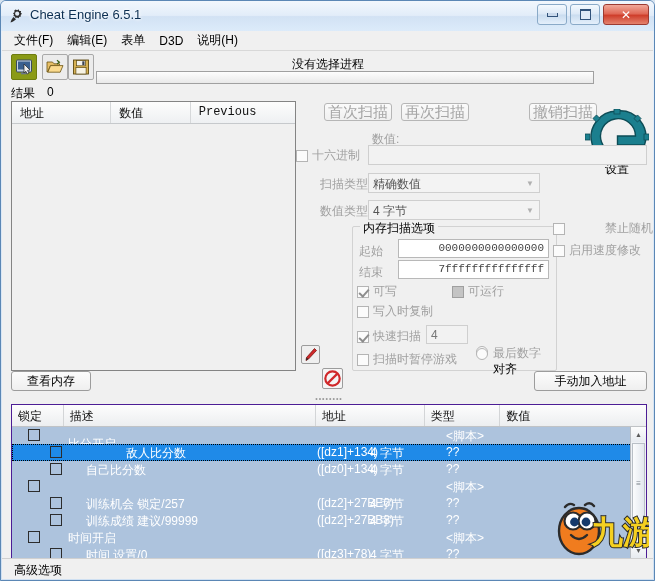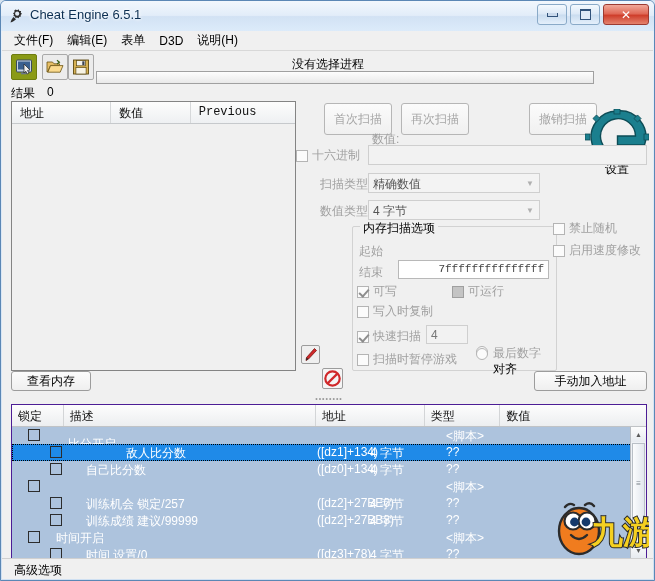--- a/index.html
+++ b/index.html
@@ -89,24 +89,24 @@
   }
   .lp-col{
     box-sizing:border-box;border-right:1px solid #d6d8da;
     padding:3px 0 0 8px;font-size:12px;color:#111;white-space:nowrap;overflow:hidden;
   }
   .lp-col.mono{font-family:"Liberation Mono","DejaVu Sans Mono",monospace;font-size:12px;}
   .lp-body{position:absolute;left:0;top:22px;right:0;bottom:0;background:#f0f0f0;}
 
   
   .sbtn{
-    position:absolute;box-sizing:border-box;height:32px;
+    position:absolute;box-sizing:border-box;height:18px;
     border:1px solid #b6b6b6;border-radius:3px;
     background:linear-gradient(to bottom,#fbfbfb,#f0f0f0);
-    color:#a6a6a6;font-size:12px;
+    color:#a6a6a6;font-size:15px;
     display:flex;align-items:center;justify-content:center;white-space:nowrap;
   }
 
   
   .logo-wrap{position:absolute;}
   .logo-caption{position:absolute;font-size:12px;color:#000;text-align:center;white-space:nowrap;}
 
   
   .flabel{position:absolute;font-size:12px;color:#a0a0a0;white-space:nowrap;}
   .ftext{
@@ -362,20 +362,21 @@
     <div class="flabel" style="left:366px;top:152px;transform:translateX(-100%);">数值类型</div>
     <div class="fcombo" style="left:366px;top:149px;width:172px;">
       <span>4 字节</span>
       <span class="arr">▼</span>
     </div>
 
     <div class="groupbox" style="left:350px;top:175px;width:205px;height:145px;"></div>
     <div class="groupbox-title" style="left:358px;top:169px;">内存扫描选项</div>
 
     <div class="flabel" style="left:357px;top:192px;">起始</div>
+    <div class="faddr" style="left:396px;top:188px;width:151px;">0000000000000000</div>
 
     <div class="flabel" style="left:357px;top:213px;">结束</div>
     <div class="faddr" style="left:396px;top:209px;width:151px;">7fffffffffffffff</div>
 
     <div class="chk checked" style="left:355px;top:232px;">
       <span class="box"></span>
       <span class="lbl on">可写</span>
     </div>
     <div class="chk greybox" style="left:450px;top:232px;">
       <span class="box"></span>
@@ -400,21 +401,21 @@
     <div class="rad" style="left:474px;top:294px;">
       <span class="circ"></span>
       <span class="lbl">最后数字</span>
     </div>
 
     <div class="chk" style="left:355px;top:300px;">
       <span class="box"></span>
       <span class="lbl on">扫描时暂停游戏</span>
     </div>
 
-    <div class="chk" style="left:551px;top:169px;">
+    <div class="chk" style="left:551px;top:169px;gap:36px;">
       <span class="box"></span>
       <span class="lbl on">禁止随机</span>
     </div>
     <div class="chk" style="left:551px;top:191px;">
       <span class="box"></span>
       <span class="lbl on">启用速度修改</span>
     </div>
 
     <div class="iconbtn" style="left:299px;top:294px;width:19px;height:19px;">
       <span>
@@ -485,21 +486,21 @@
           </div>
           <div class="ct-row">
             <span class="ct-chk" style="left: 38px;"></span>
             <span class="ct-cell" style="left: 74px; width: 230px;">训练成绩 建议/99999</span>
             <span class="ct-cell" style="left: 305px; width: 100px;">([dz2]+27BB8)</span>
             <span class="ct-cell" style="left: 358px; width: 70px;">4 字节</span>
             <span class="ct-cell" style="left: 434px; width: 150px;">??</span>
           </div>
           <div class="ct-row">
             <span class="ct-chk" style="left: 16px;"></span>
-            <span class="ct-cell" style="left: 44px; width: 230px;">时间开启</span>
+            <span class="ct-cell" style="left: 56px; width: 230px;">时间开启</span>
             <span class="ct-cell" style="left: 305px; width: 100px;"></span>
             <span class="ct-cell" style="left: 358px; width: 70px;"></span>
             <span class="ct-cell" style="left: 434px; width: 150px;">&lt;脚本&gt;</span>
           </div>
           <div class="ct-row">
             <span class="ct-chk" style="left: 38px;"></span>
             <span class="ct-cell" style="left: 74px; width: 230px;">时间 设置/0</span>
             <span class="ct-cell" style="left: 305px; width: 100px;">([dz3]+78)</span>
             <span class="ct-cell" style="left: 358px; width: 70px;">4 字节</span>
             <span class="ct-cell" style="left: 434px; width: 150px;">??</span>

